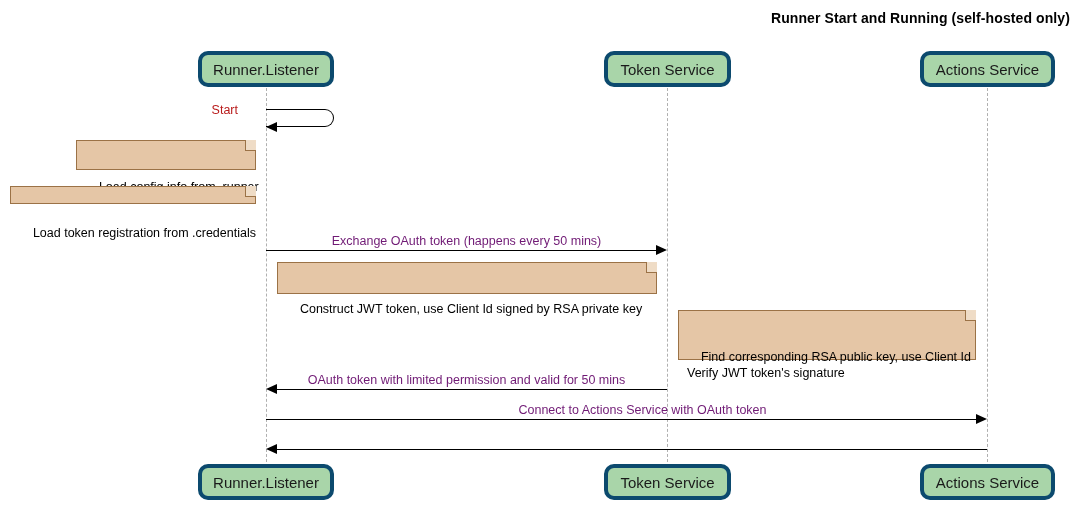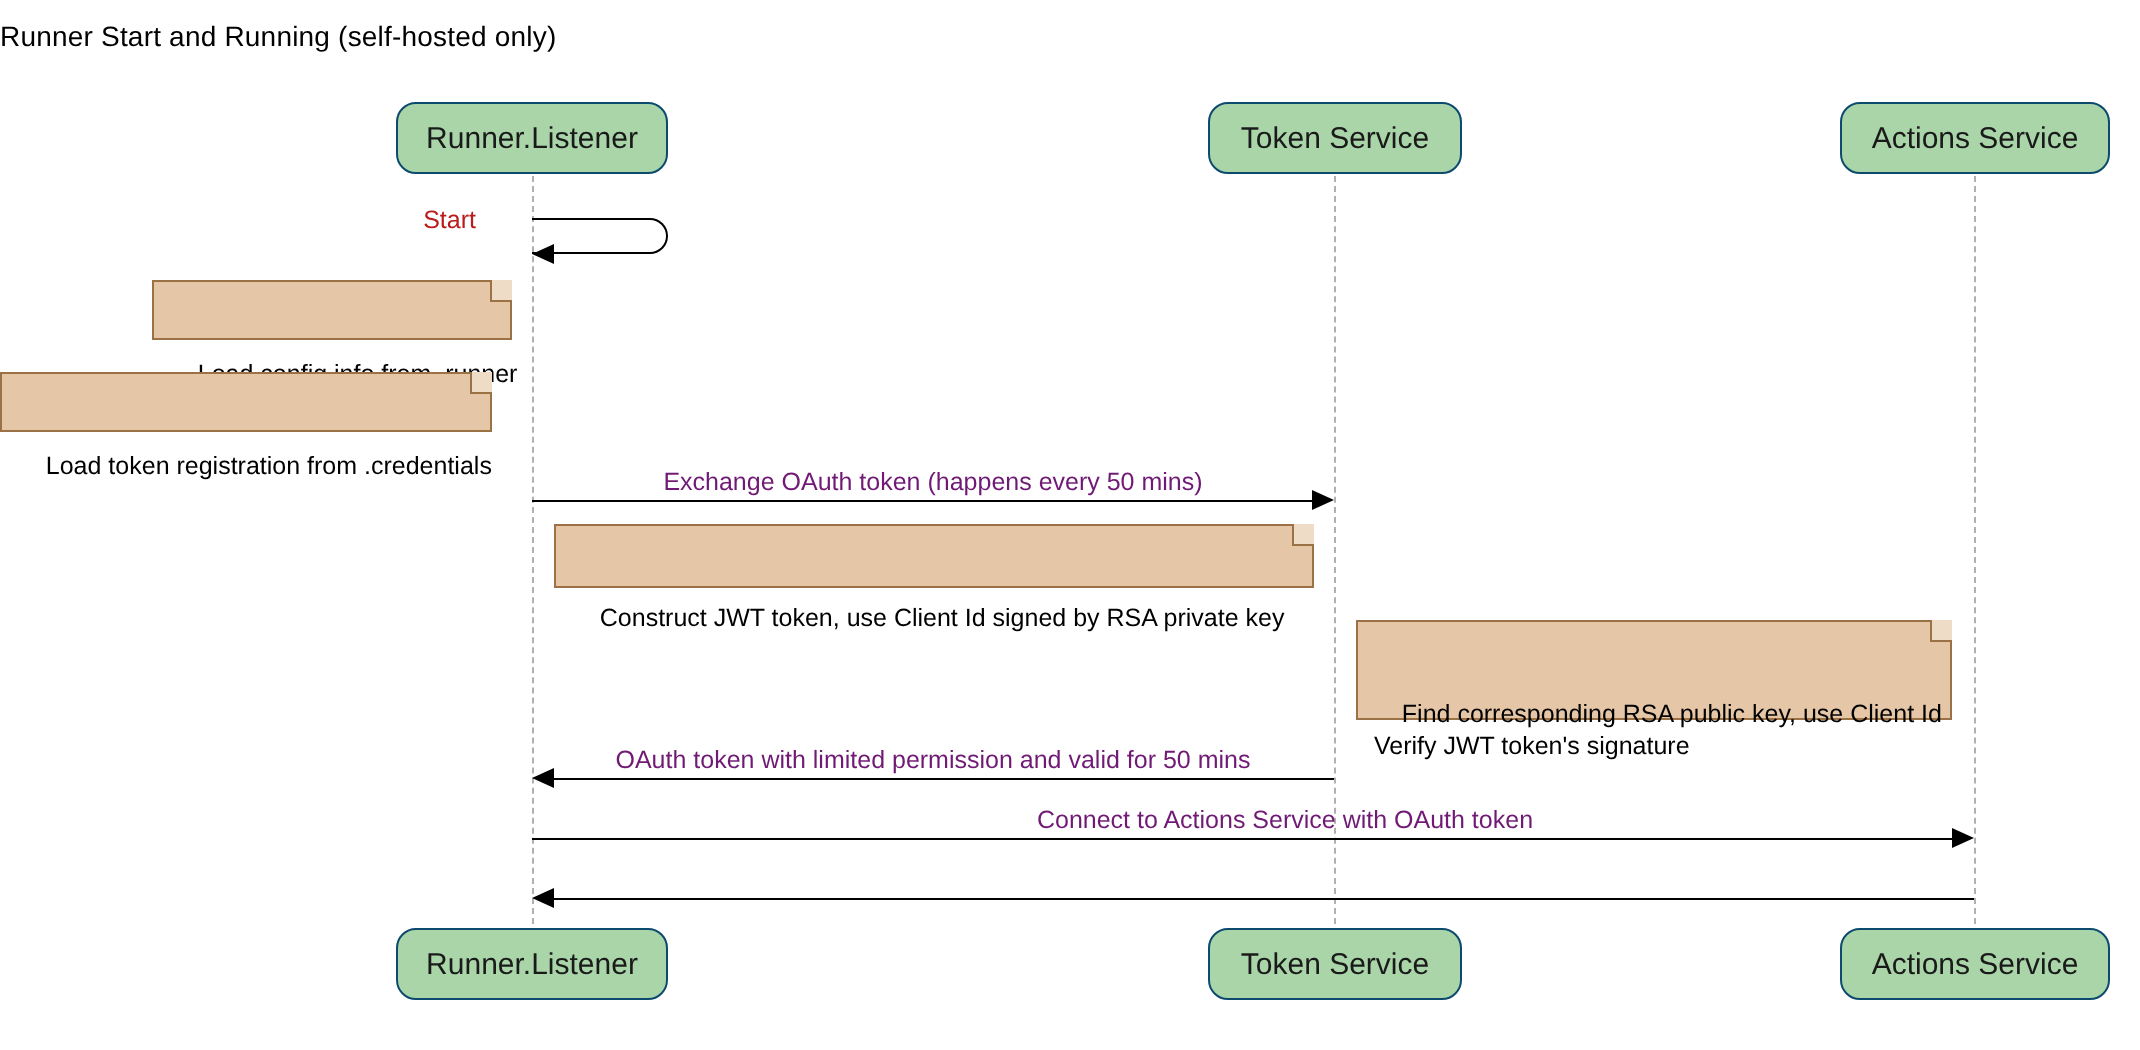--- a/index.html
+++ b/index.html
@@ -18,40 +18,40 @@
     background: #ffffff;
     overflow: hidden;
   }
 
   
   .diagram-title {
     position: absolute;
     left: 0;
     top: 10px;
     width: 1070px;
-    text-align: left;
+    text-align: right;
     font-size: 14px;
-    font-weight: normal;
+    font-weight: bold;
     color: #000000;
     letter-spacing: 0.1px;
   }
 
   
   .lifeline {
     position: absolute;
     width: 0;
     border-left: 1px dashed #b0b0b0;
   }
 
   
   .participant {
     position: absolute;
     height: 36px;
     background: #a9d5a9;
-    border: 1px solid #0c4a6e;
+    border: 4px solid #0c4a6e;
     border-radius: 10px;
     display: flex;
     align-items: center;
     justify-content: center;
     font-size: 15px;
     color: #1a1a1a;
     box-sizing: border-box;
     white-space: nowrap;
   }
 
@@ -156,21 +156,21 @@
 
   <div class="self-label" style="left:176px; top:103px; width:62px;">Start</div>
   <div class="self-msg" style="left:266px; top:109px; width:68px; height:18px;"></div>
   <div class="arrow-head left" style="left:266px; top:122px;"></div>
 
   <div class="note" style="left:76px; top:140px; width:180px; height:30px;">
     <span class="fold"></span>
     <span>Load config info from .runner</span>
   </div>
 
-  <div class="note" style="left:0; top:186px; width:246px; height:30px;">
+  <div class="note" style="left:10px; top:186px; width:246px; height:18px;">
     <span class="fold"></span>
     <span>Load token registration from .credentials</span>
   </div>
 
   <div class="msg-label" style="left:266px; top:234px; width:401px;">Exchange OAuth token (happens every 50 mins)</div>
   <div class="msg-line" style="left:266px; top:250px; width:392px;"></div>
   <div class="arrow-head right" style="left:656px; top:245px;"></div>
 
   <div class="note" style="left:678px; top:310px; width:298px; height:50px;">
     <span class="fold"></span>

